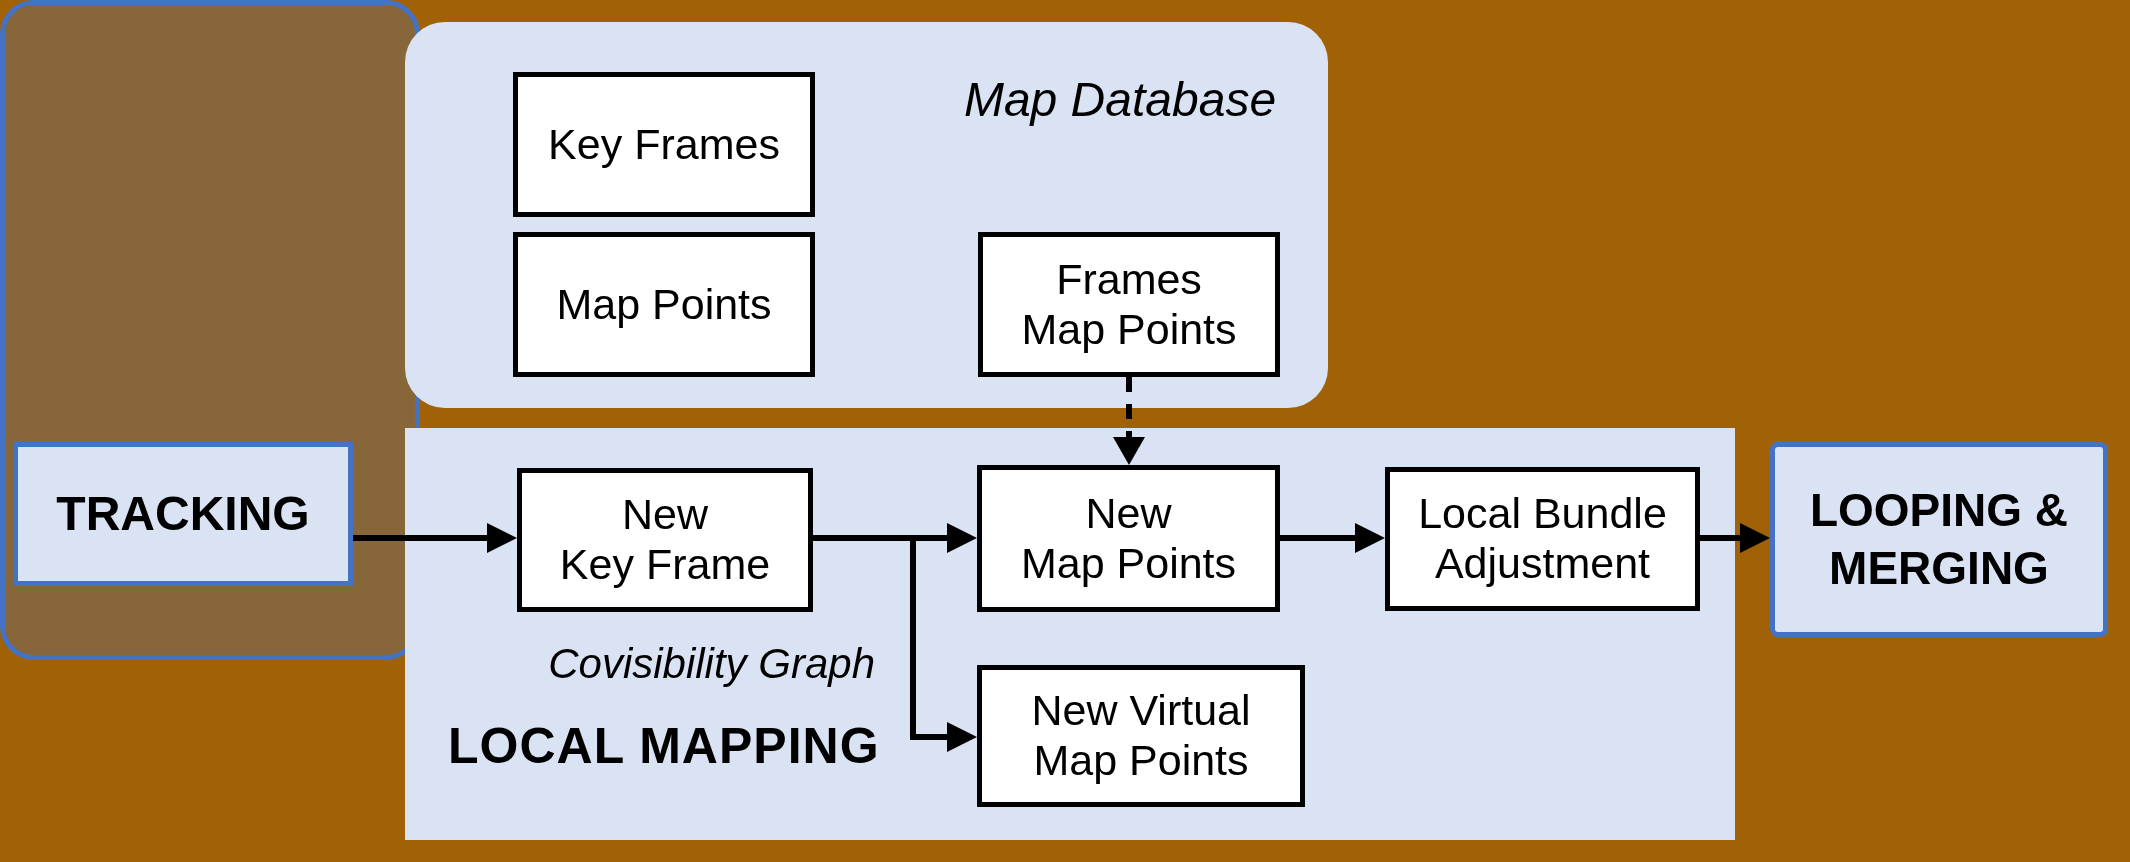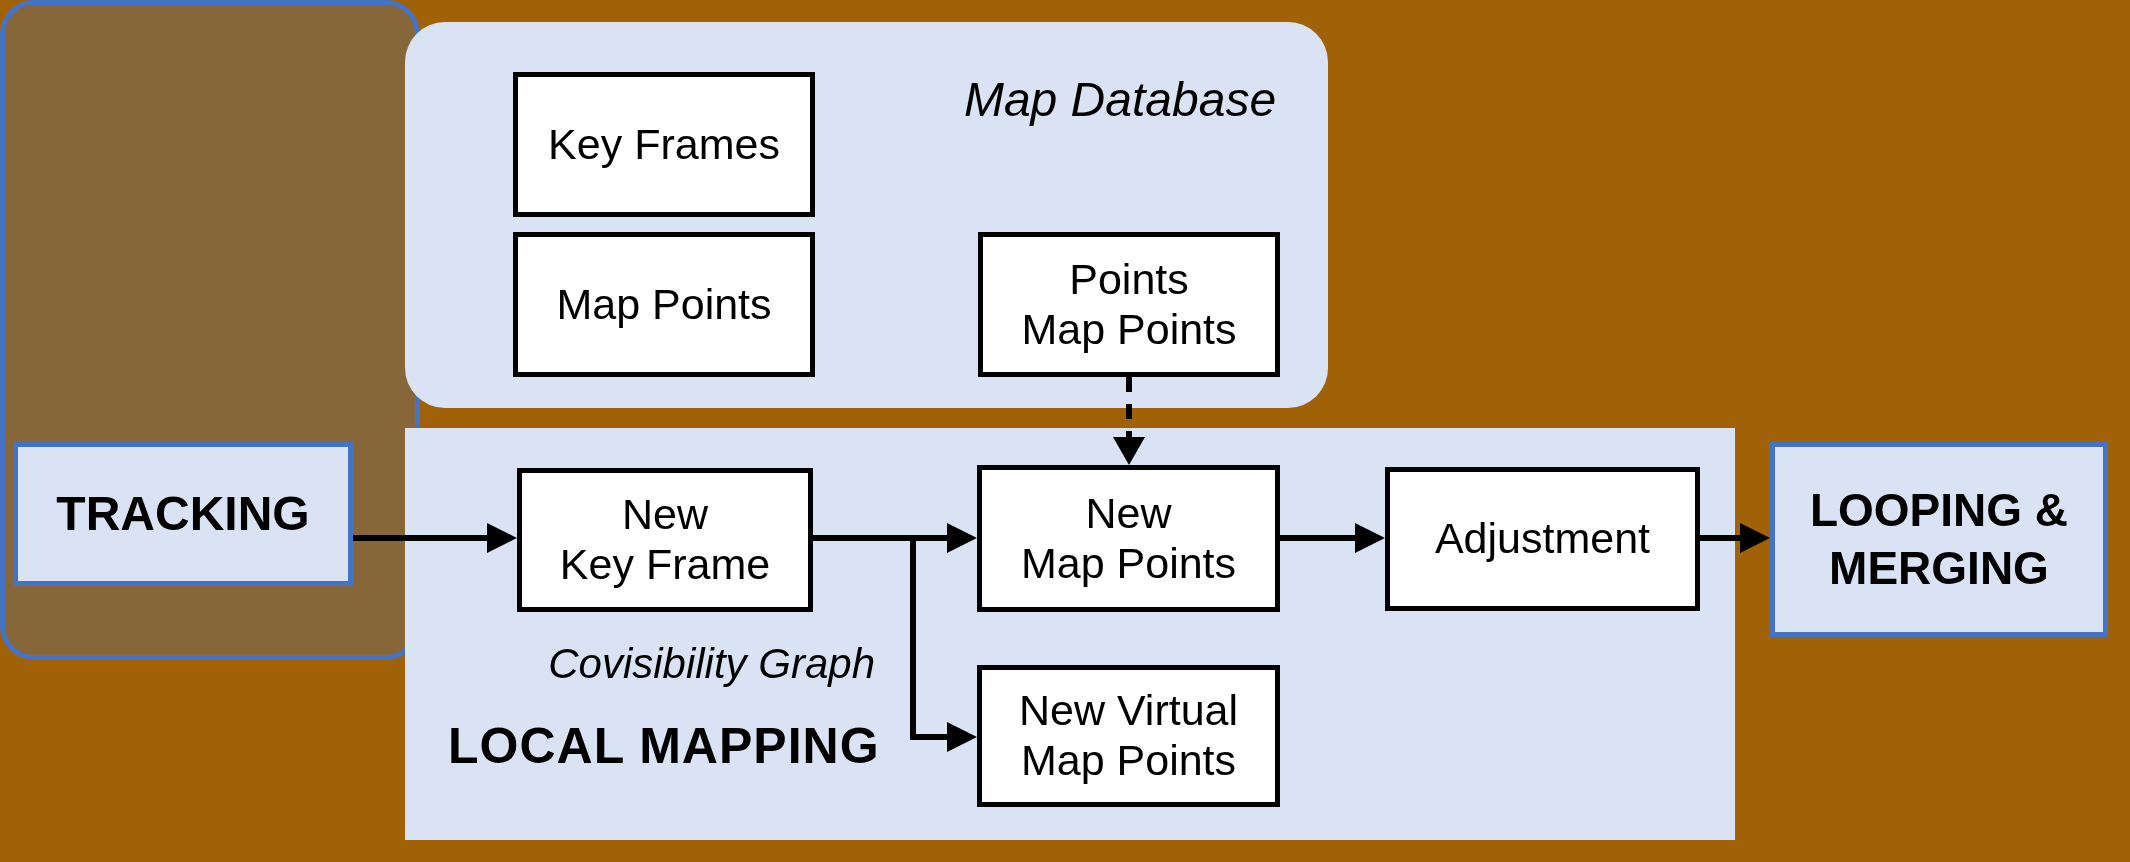--- a/index.html
+++ b/index.html
@@ -26,23 +26,23 @@
     box-sizing:border-box;text-align:center;line-height:1.16;
   }
   .white-node{background:var(--box-fill,#fff);border:5px solid var(--box-border,#000);font-size:43px;}
   .blue-node{background:var(--region-fill,#dae3f3);border:5px solid var(--accent,#4472c4);font-weight:700;}
   #node-key-frames{left:513px;top:72px;width:302px;height:145px;}
   #node-map-points{left:513px;top:232px;width:302px;height:145px;}
   #node-virtual-map-points{left:978px;top:232px;width:302px;height:145px;}
   #node-new-key-frame{left:517px;top:468px;width:296px;height:144px;}
   #node-new-map-points{left:977px;top:465px;width:303px;height:147px;}
   #node-local-bundle-adjustment{left:1385px;top:467px;width:315px;height:144px;}
-  #node-new-virtual-map-points{left:977px;top:665px;width:303px;height:142px;}
+  #node-new-virtual-map-points{left:977px;top:665px;width:328px;height:142px;}
   #node-tracking{left:13px;top:442px;width:340px;height:144px;font-size:48px;}
-  #node-looping-merging{left:1770px;top:442px;width:338px;height:195px;font-size:46px;line-height:1.25;}
+  #node-looping-merging{left:1770px;top:442px;width:338px;height:195px;font-size:46px;line-height:1.25;border-radius:8px;}
   .h-line{position:absolute;height:6px;background:#000;}
   .v-line{position:absolute;width:6px;background:#000;}
   .dashed-line{
     position:absolute;width:6px;
     background:repeating-linear-gradient(180deg,#000 0 15px,transparent 15px 27px);
   }
   .head-right{
     position:absolute;width:0;height:0;
     border-top:15px solid transparent;border-bottom:15px solid transparent;
     border-left:30px solid #000;
@@ -87,35 +87,36 @@
 
   <div class="node white-node" id="node-key-frames">
     <span>Key Frames</span>
   </div>
 
   <div class="node white-node" id="node-map-points">
     <span>Map Points</span>
   </div>
 
   <div class="node white-node" id="node-virtual-map-points">
-    <span>Points</span>
+    <span>Frames</span>
     <span>Map Points</span>
   </div>
 
   <div class="node white-node" id="node-new-key-frame">
     <span>New</span>
     <span>Key Frame</span>
   </div>
 
   <div class="node white-node" id="node-new-map-points">
     <span>New</span>
     <span>Map Points</span>
   </div>
 
   <div class="node white-node" id="node-local-bundle-adjustment">
+    <span>Local Bundle</span>
     <span>Adjustment</span>
   </div>
 
   <div class="node white-node" id="node-new-virtual-map-points">
     <span>New Virtual</span>
     <span>Map Points</span>
   </div>
 
   <div class="node blue-node" id="node-tracking">
     <span>TRACKING</span>

